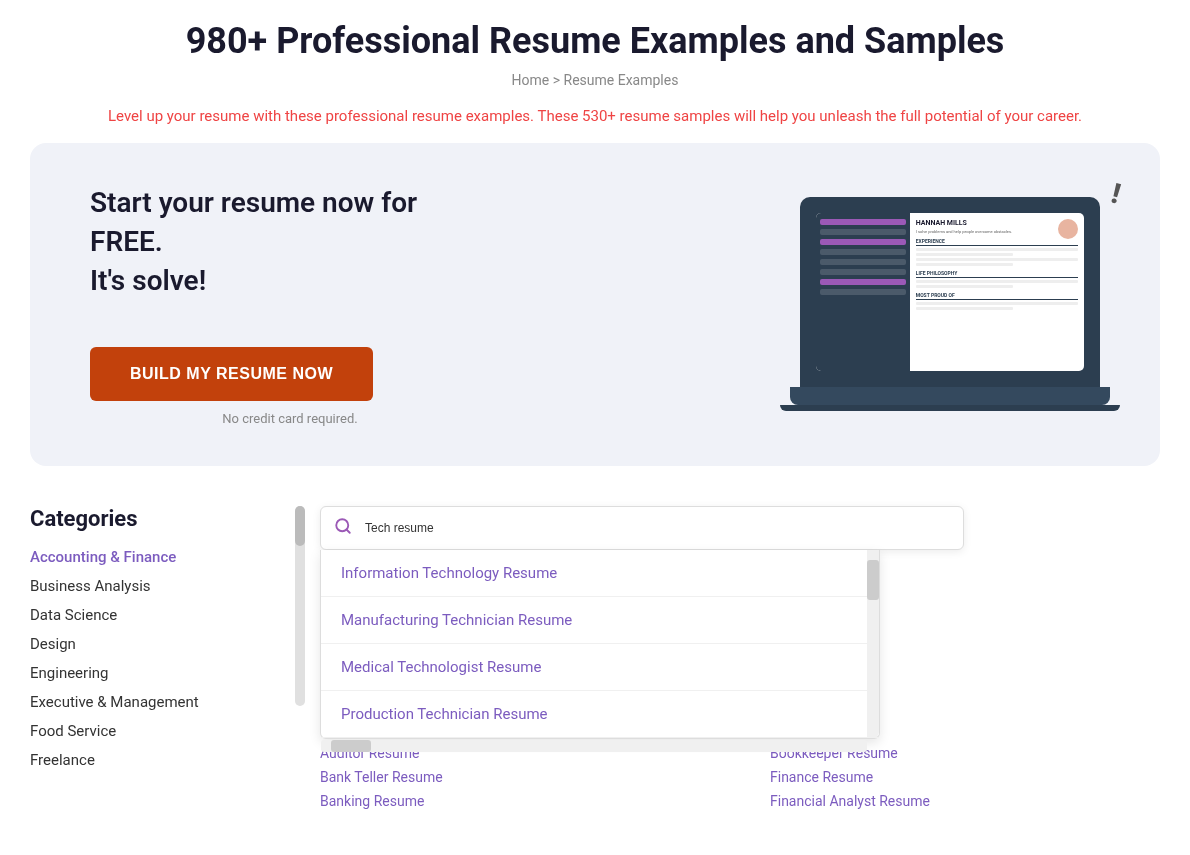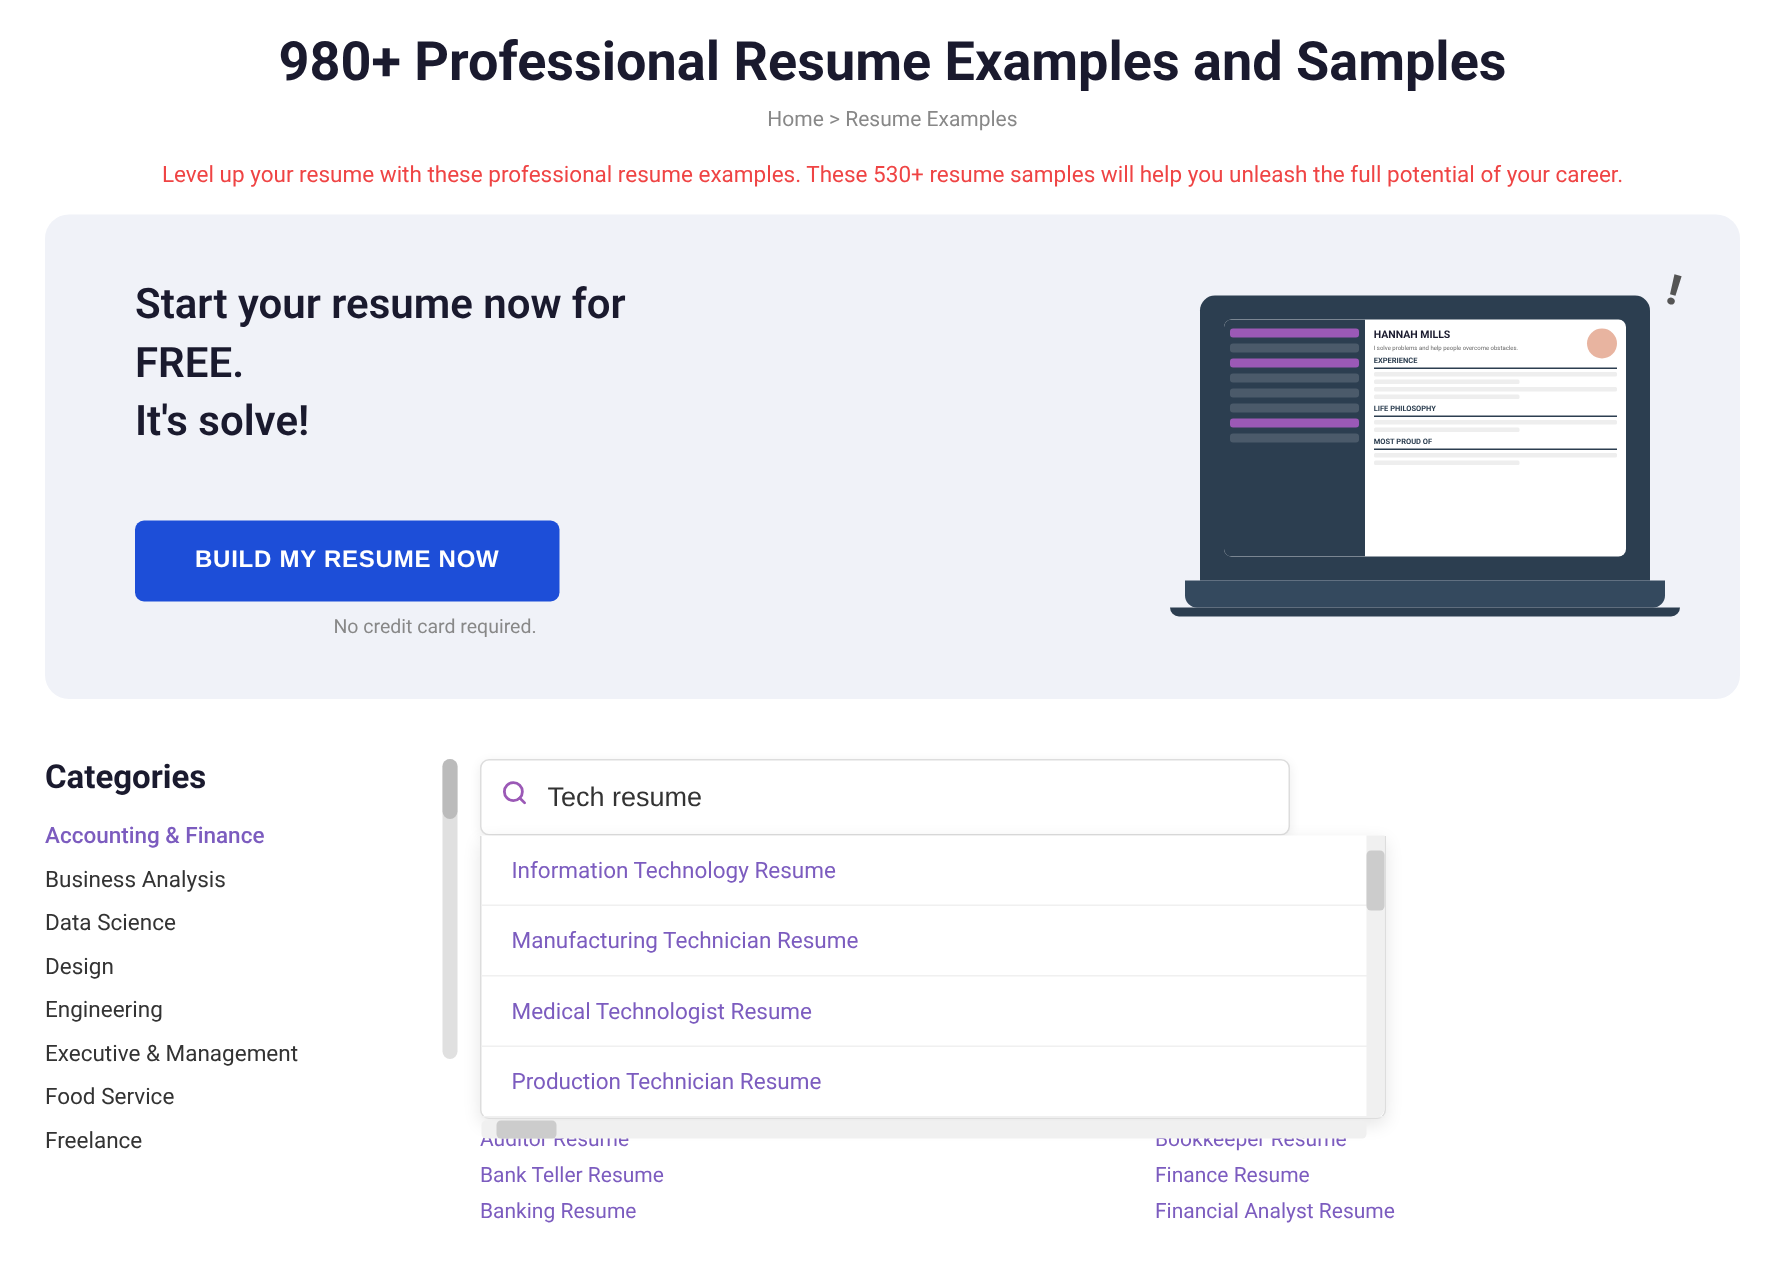--- a/index.html
+++ b/index.html
@@ -9,21 +9,21 @@
 
     .page-title { text-align: center; font-size: 36px; font-weight: 700; color: #1a1a2e; margin-bottom: 10px; }
     .breadcrumb { text-align: center; font-size: 14px; color: #888; margin-bottom: 16px; }
     .subtitle { text-align: center; font-size: 15px; color: #ef4444; margin-bottom: 15px; line-height: 1.6; }
 
     
     .hero { background: #f0f2f8; border-radius: 16px; padding: 40px 60px; display: flex; align-items: center; justify-content: space-between; margin-bottom: 40px; position: relative; min-height: 240px; }
     .hero-left { max-width: 400px; }
     .hero-tagline { font-size: 28px; font-weight: 600; color: #1a1a2e; margin-bottom: 46px; line-height: 1.4; }
     .hero-tagline span { display: block; }
-    .build-btn { background: #1d4ed8; color: #fff; border: none; border-radius: 6px; padding: 18px 40px; font-size: 16px; font-weight: 700; cursor: pointer; letter-spacing: 0.5px; text-transform: uppercase; }
+    .build-btn { background: #c2410c; color: #fff; border: none; border-radius: 6px; padding: 18px 40px; font-size: 16px; font-weight: 700; cursor: pointer; letter-spacing: 0.5px; text-transform: uppercase; }
     .no-credit { font-size: 13px; color: #888; margin-top: 10px; text-align: center; }
 
     .hero-right { position: relative; flex-shrink: 0; }
     .laptop-container { width: 300px; position: relative; }
     .laptop-screen { background: #2c3e50; border-radius: 10px 10px 0 0; padding: 16px; width: 300px; height: 190px; }
     .laptop-screen-inner { background: #fff; border-radius: 5px; width: 100%; height: 100%; overflow: hidden; position: relative; }
     .laptop-base { background: #34495e; height: 18px; border-radius: 0 0 8px 8px; width: 320px; margin-left: -10px; }
     .laptop-base-bottom { background: #2c3e50; height: 6px; border-radius: 0 0 10px 10px; width: 340px; margin-left: -20px; }
 
     
@@ -54,25 +54,25 @@
     
     .sidebar-scroll-container { position: relative; }
     .sidebar-scrollbar { position: absolute; right: -15px; top: 0; width: 10px; height: 200px; background: #e0e0e0; border-radius: 5px; }
     .sidebar-scrollbar-thumb { width: 10px; height: 40px; background: #bbb; border-radius: 5px; position: absolute; top: 0; }
 
     
     .main-content { flex: 1; position: relative; }
 
     
     .search-wrapper { position: relative; margin-bottom: 20px; }
-    .search-box { width: 540px; border: 1px solid #ddd; border-radius: 6px; padding: 14px 16px 14px 44px; font-size: 18px; color: #333; outline: none; box-shadow: 0 2px 8px rgba(0,0,0,0.08); }
+    .search-box { width: 644px; border: 1px solid #ddd; border-radius: 6px; padding: 14px 16px 14px 44px; font-size: 12px; color: #333; outline: none; box-shadow: 0 2px 8px rgba(0,0,0,0.08); }
     .search-icon-wrap { position: absolute; left: 14px; top: 50%; transform: translateY(-50%); color: #9b59b6; font-size: 18px; }
 
     
-    .search-dropdown { position: absolute; top: 100%; left: 0; width: 604px; background: #fff; border: 1px solid #ddd; border-top: none; border-radius: 0 0 6px 6px; z-index: 100; box-shadow: 0 4px 12px rgba(0,0,0,0.1); }
+    .search-dropdown { position: absolute; top: 100%; left: 0; width: 560px; background: #fff; border: 1px solid #ddd; border-top: none; border-radius: 0 0 6px 6px; z-index: 100; box-shadow: 0 4px 12px rgba(0,0,0,0.1); }
     .dropdown-item { padding: 14px 20px; border-bottom: 1px solid #f0f0f0; cursor: pointer; font-size: 15px; color: #7c5cbf; }
     .dropdown-item:last-child { border-bottom: none; }
     .dropdown-scrollbar { position: absolute; right: 0; top: 0; width: 12px; height: 100%; background: #f0f0f0; border-radius: 0 0 6px 0; }
     .dropdown-scrollbar-thumb { width: 12px; height: 40px; background: #ccc; border-radius: 3px; position: absolute; top: 10px; }
     .dropdown-hscrollbar { position: absolute; bottom: -14px; left: 0; width: calc(100% - 12px); height: 12px; background: #f0f0f0; border-radius: 3px; }
     .dropdown-hscrollbar-thumb { height: 12px; width: 40px; background: #ccc; border-radius: 3px; position: absolute; left: 10px; }
 
     
     .examples-section { margin-top: 10px; }
     .examples-title { font-size: 28px; font-weight: 700; color: #1a1a2e; margin-bottom: 14px; }

